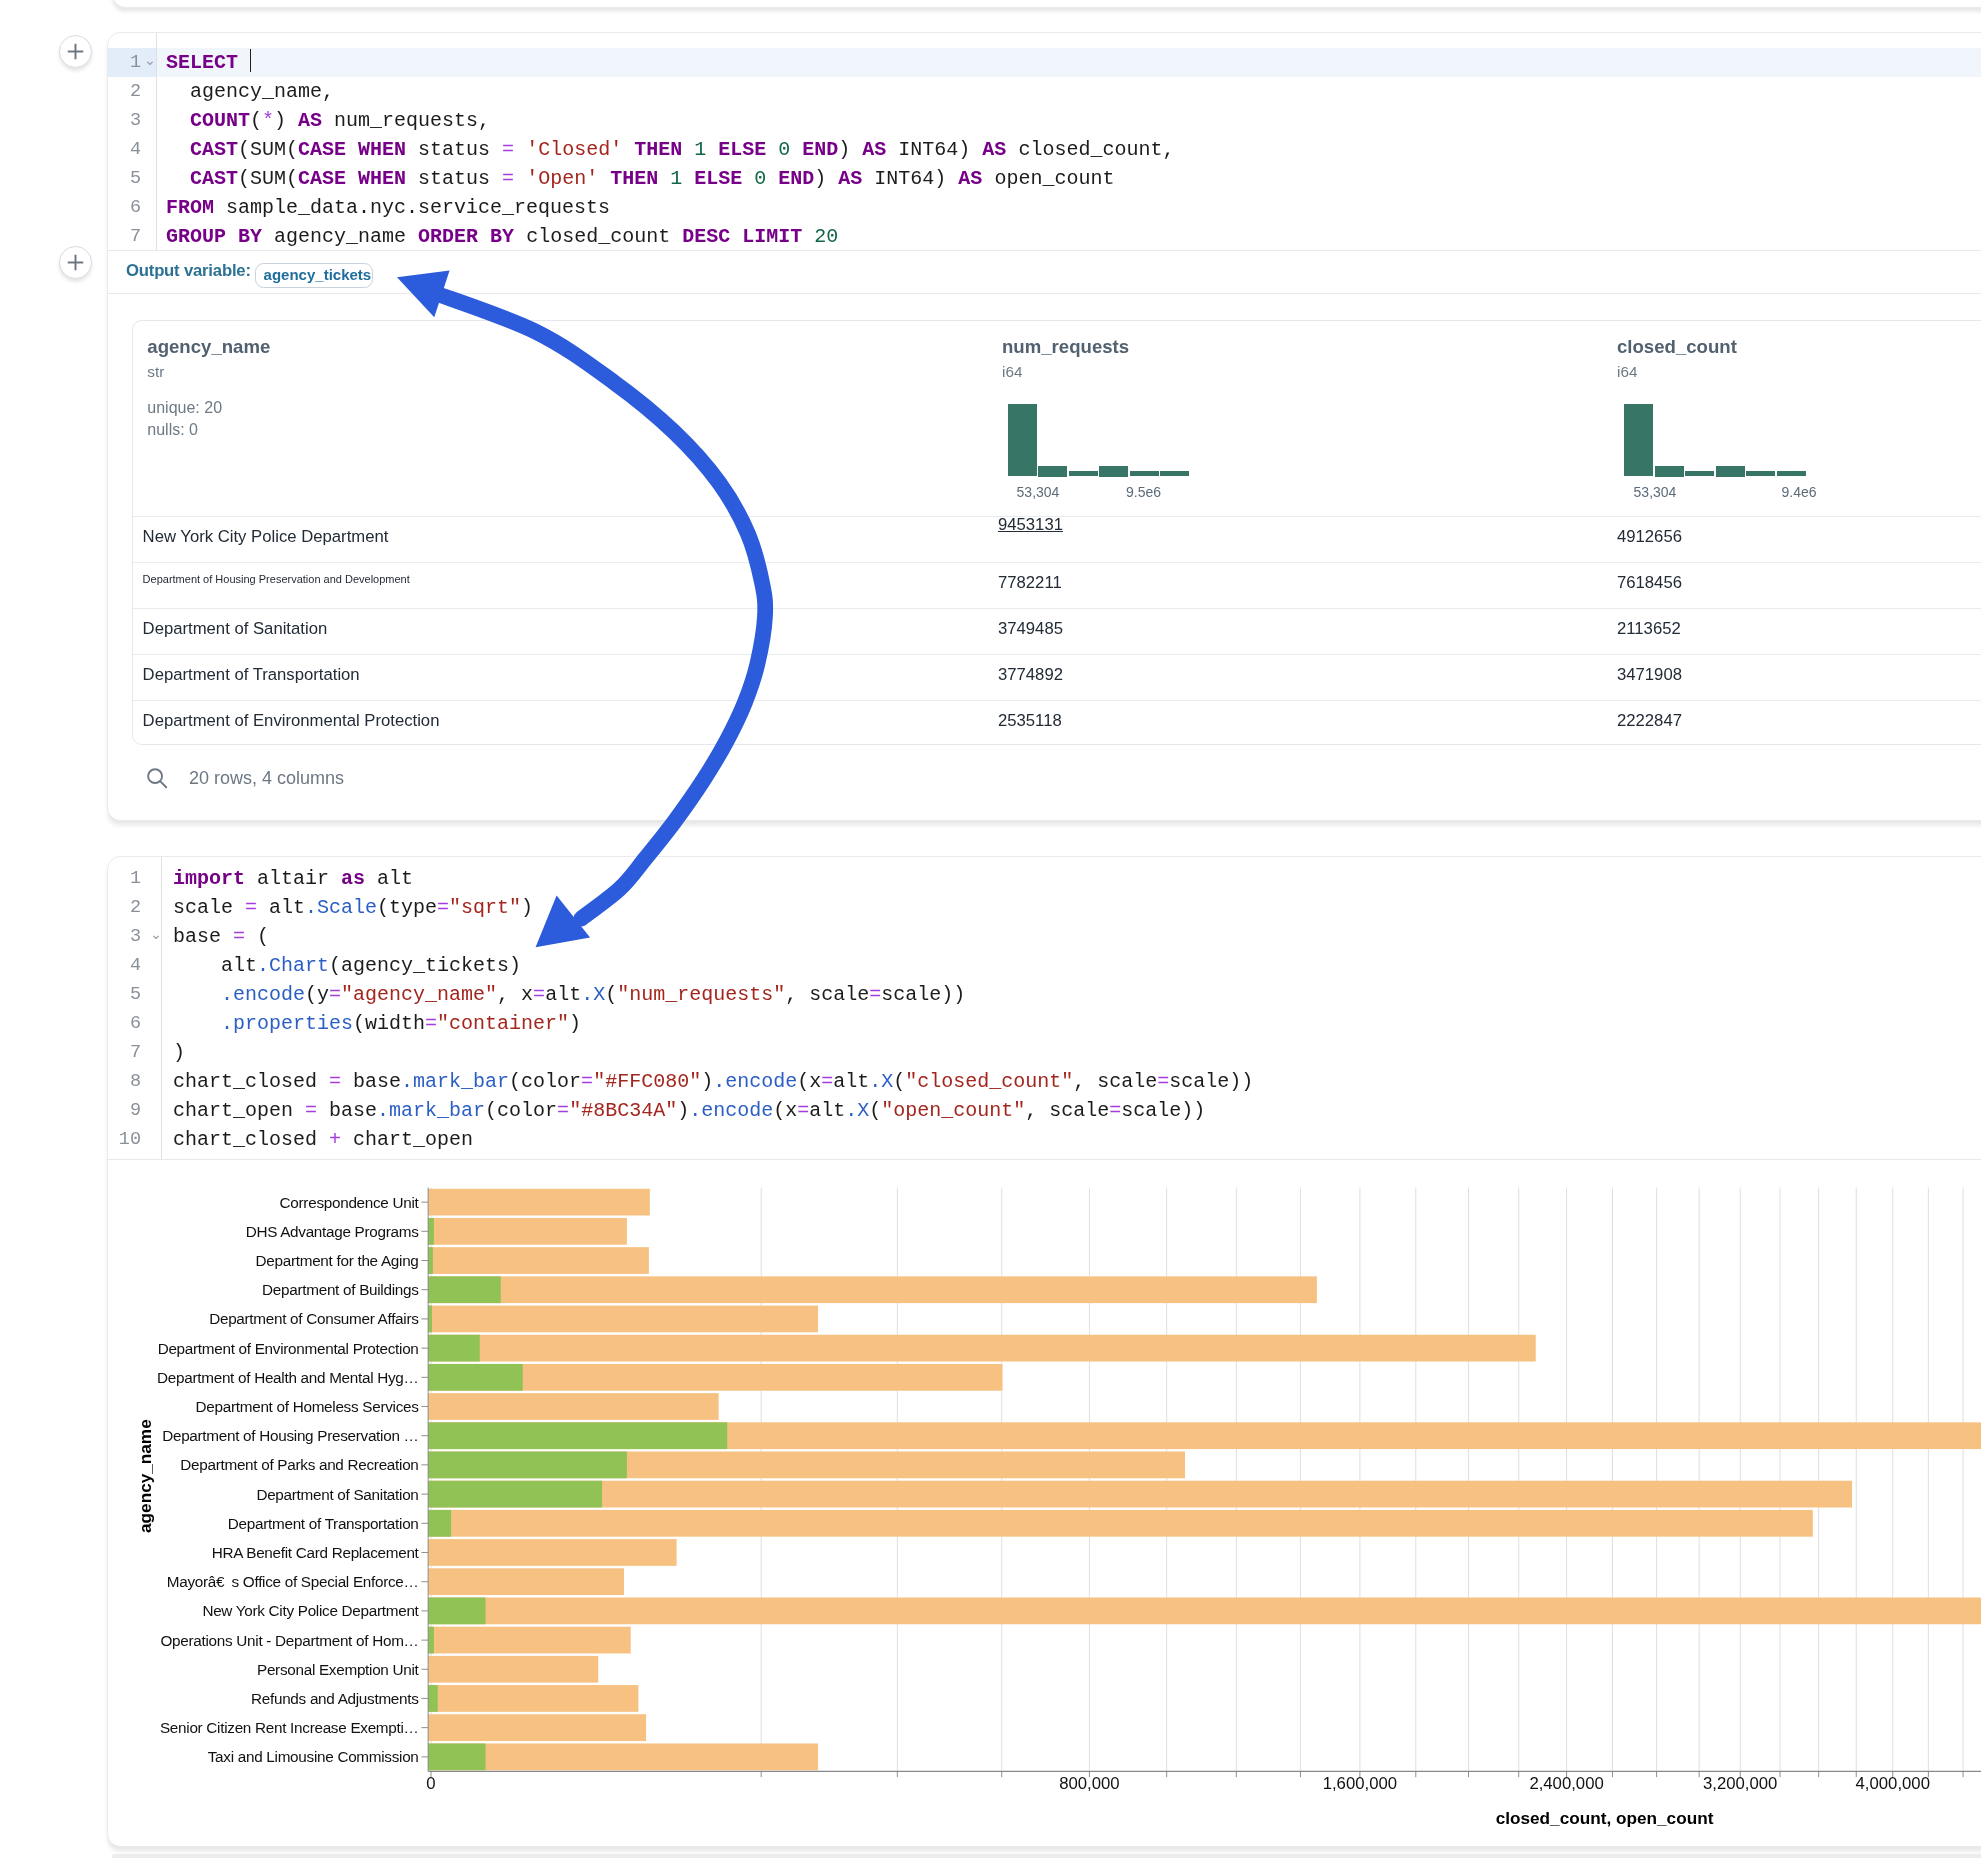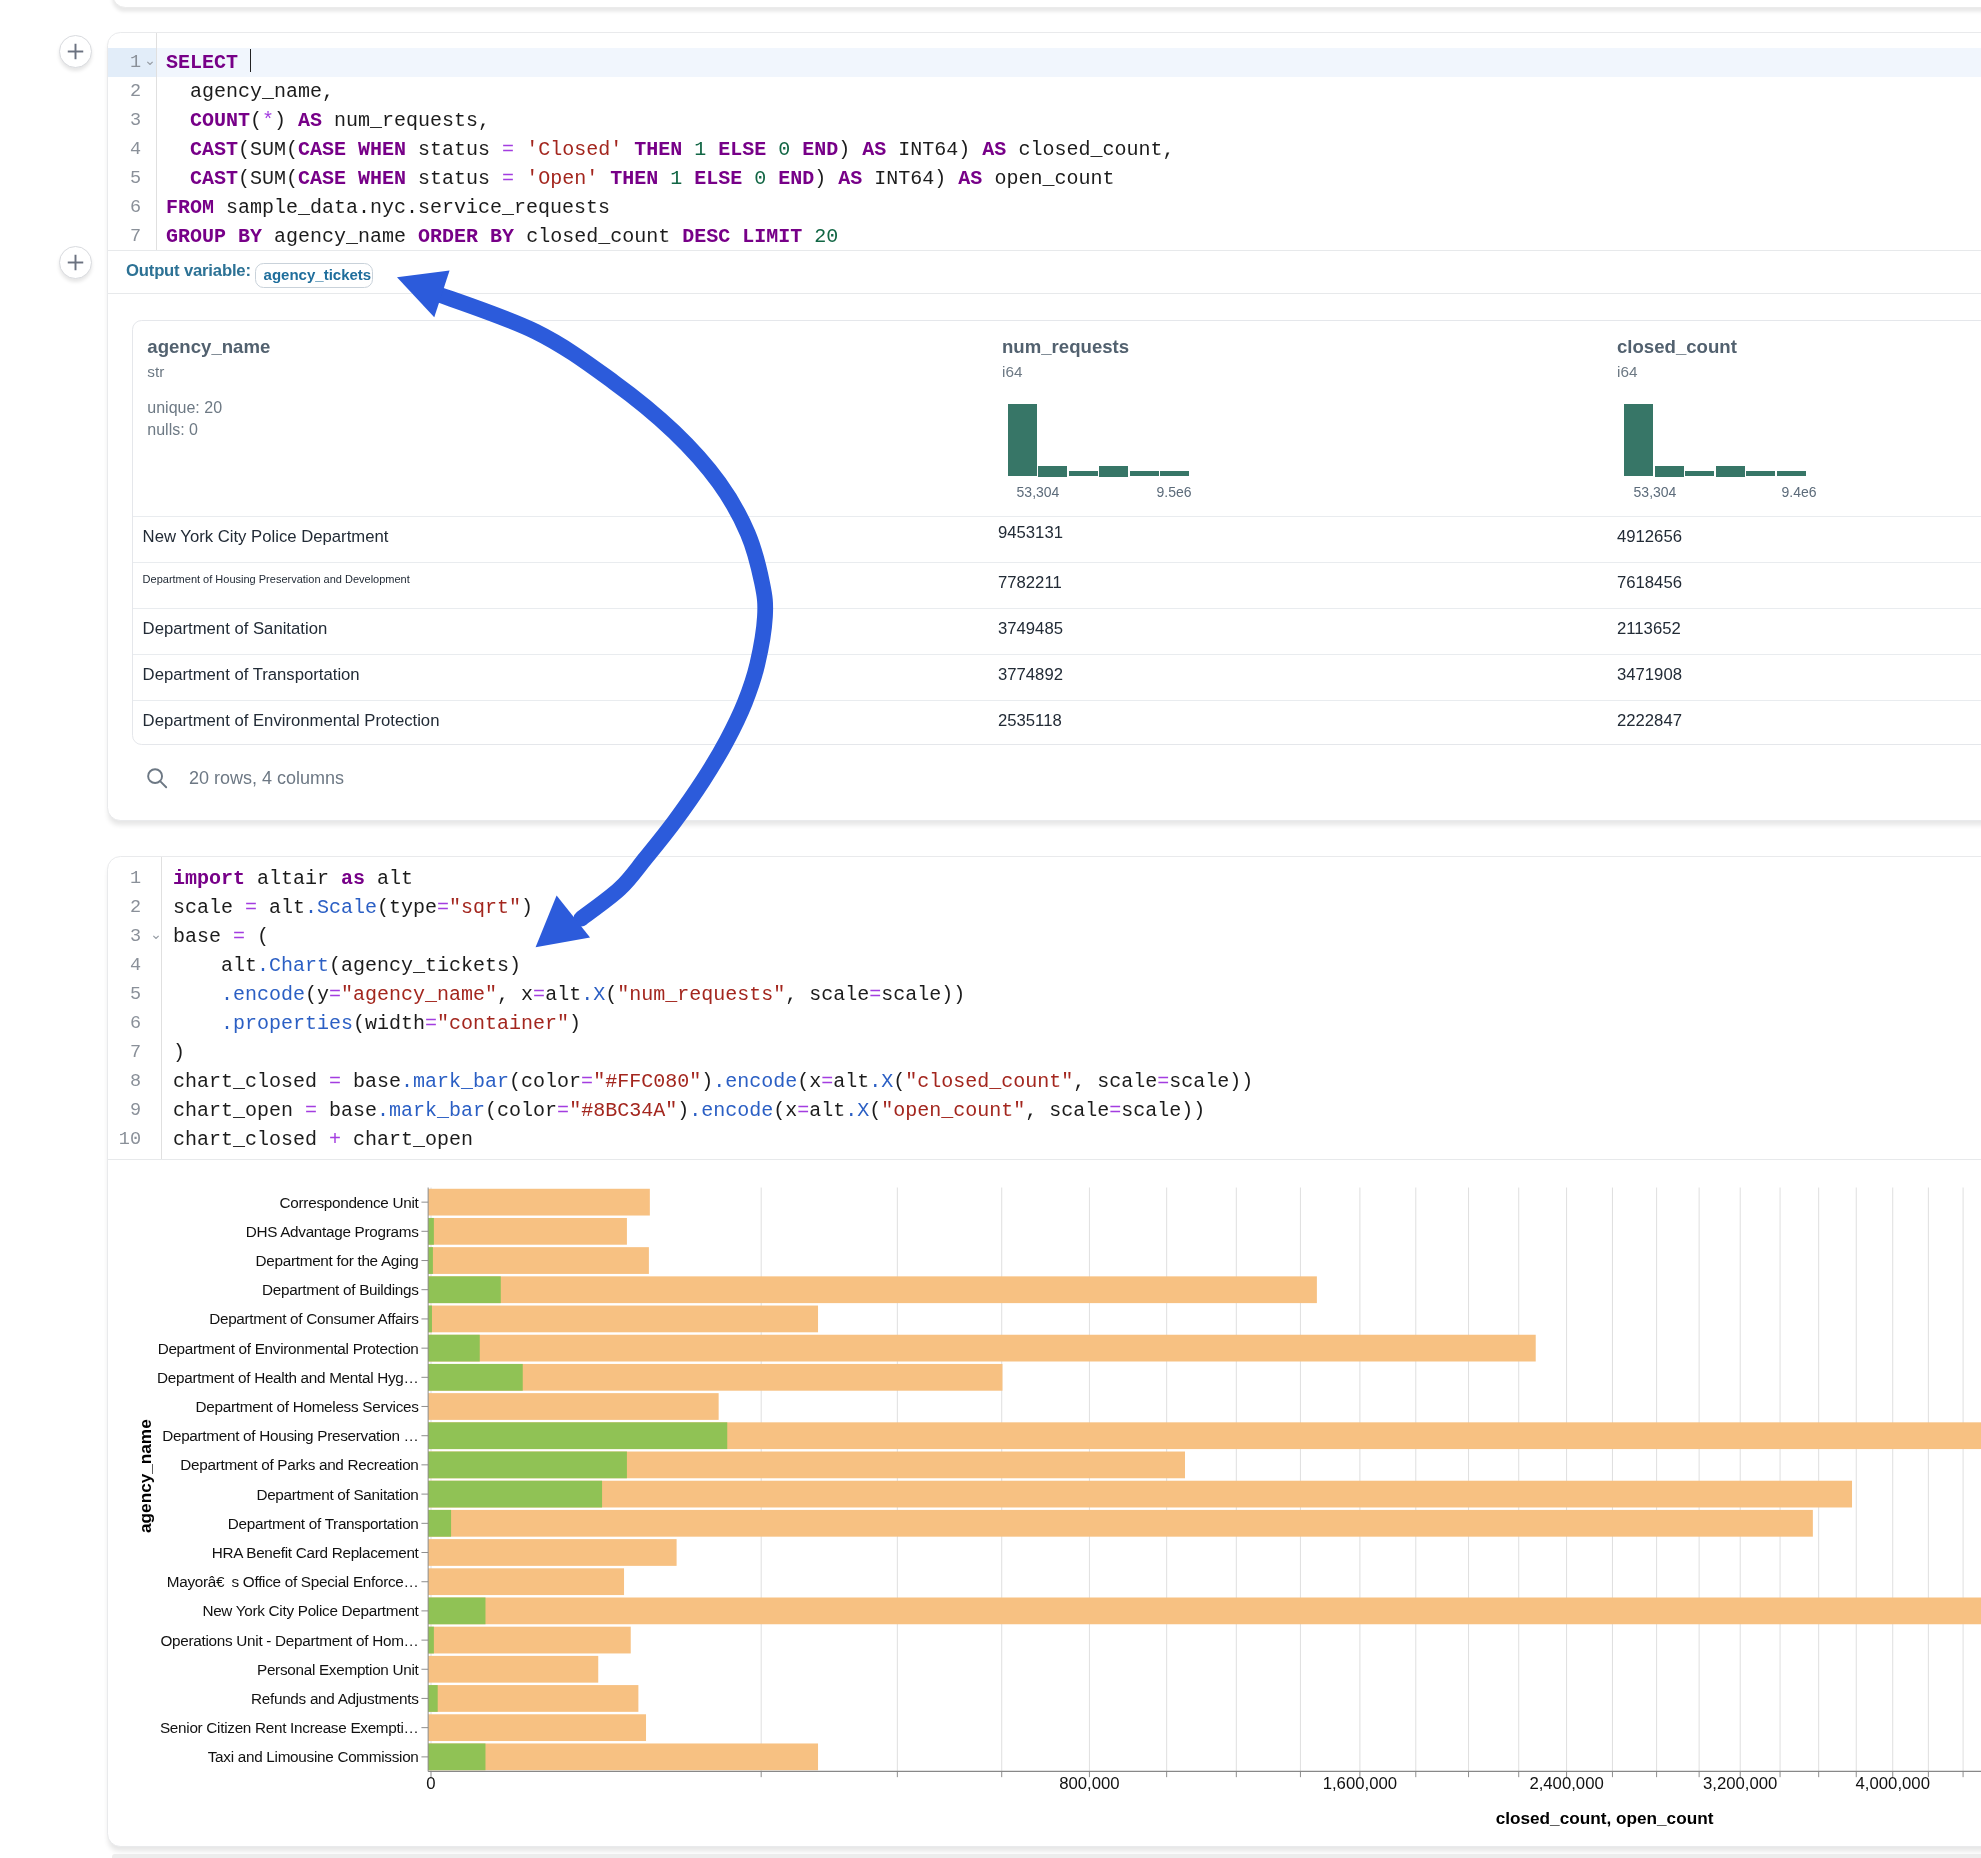--- a/index.html
+++ b/index.html
@@ -45,26 +45,26 @@
       <div style="position:absolute;left:966px;top:145px;width:29px;height:10.5px;background:#377667;"></div>
       <div style="position:absolute;left:997px;top:150px;width:29px;height:5.3px;background:#377667;"></div>
       <div style="position:absolute;left:1027px;top:150px;width:29px;height:5.3px;background:#377667;"></div>
       <div style="position:absolute;left:1491px;top:83px;width:29px;height:72px;background:#377667;"></div>
       <div style="position:absolute;left:1522px;top:145px;width:29px;height:10.5px;background:#377667;"></div>
       <div style="position:absolute;left:1552px;top:150px;width:29px;height:5.3px;background:#377667;"></div>
       <div style="position:absolute;left:1583px;top:145px;width:29px;height:10.5px;background:#377667;"></div>
       <div style="position:absolute;left:1613px;top:150px;width:29px;height:5.3px;background:#377667;"></div>
       <div style="position:absolute;left:1644px;top:150px;width:29px;height:5.3px;background:#377667;"></div>
       <div style="position:absolute;left:857px;top:163px;width:96px;text-align:center;font-size:14px;color:#5c6b7a;">53,304</div>
-      <div style="position:absolute;left:993px;top:163px;width:96px;text-align:center;font-size:14px;color:#5c6b7a;">9.5e6</div>
+      <div style="position:absolute;left:993px;top:163px;width:96px;font-size:14px;color:#5c6b7a;">9.5e6</div>
       <div style="position:absolute;left:1474px;top:163px;width:96px;text-align:center;font-size:14px;color:#5c6b7a;">53,304</div>
       <div style="position:absolute;left:1618px;top:163px;width:96px;text-align:center;font-size:14px;color:#5c6b7a;">9.4e6</div>
       <div style="position:absolute;left:0;top:195px;width:1888px;height:46px;border-top:1px solid #e9ecef;"></div>
       <div style="position:absolute;left:9.6px;top:206px;font-size:16.7px;color:#222b36;">New York City Police Department</div>
-      <div style="position:absolute;left:865px;top:202px;font-size:16.7px;color:#222b36;">9453131</div>
+      <div style="position:absolute;left:865px;top:194px;font-size:16.7px;color:#222b36;text-decoration:underline;">9453131</div>
       <div style="position:absolute;left:1484px;top:206px;font-size:16.7px;color:#222b36;">4912656</div>
       <div style="position:absolute;left:0;top:241px;width:1888px;height:46px;border-top:1px solid #e9ecef;"></div>
       <div style="position:absolute;left:9.6px;top:252px;font-size:11px;color:#222b36;">Department of Housing Preservation and Development</div>
       <div style="position:absolute;left:865px;top:252px;font-size:16.7px;color:#222b36;text-align:center;">7782211</div>
       <div style="position:absolute;left:1484px;top:252px;font-size:16.7px;color:#222b36;">7618456</div>
       <div style="position:absolute;left:0;top:287px;width:1888px;height:46px;border-top:1px solid #e9ecef;"></div>
       <div style="position:absolute;left:9.6px;top:298px;font-size:16.7px;color:#222b36;">Department of Sanitation</div>
       <div style="position:absolute;left:865px;top:298px;font-size:16.7px;color:#222b36;">3749485</div>
       <div style="position:absolute;left:1484px;top:298px;font-size:16.7px;color:#222b36;">2113652</div>
       <div style="position:absolute;left:0;top:333px;width:1888px;height:46px;border-top:1px solid #e9ecef;"></div>

